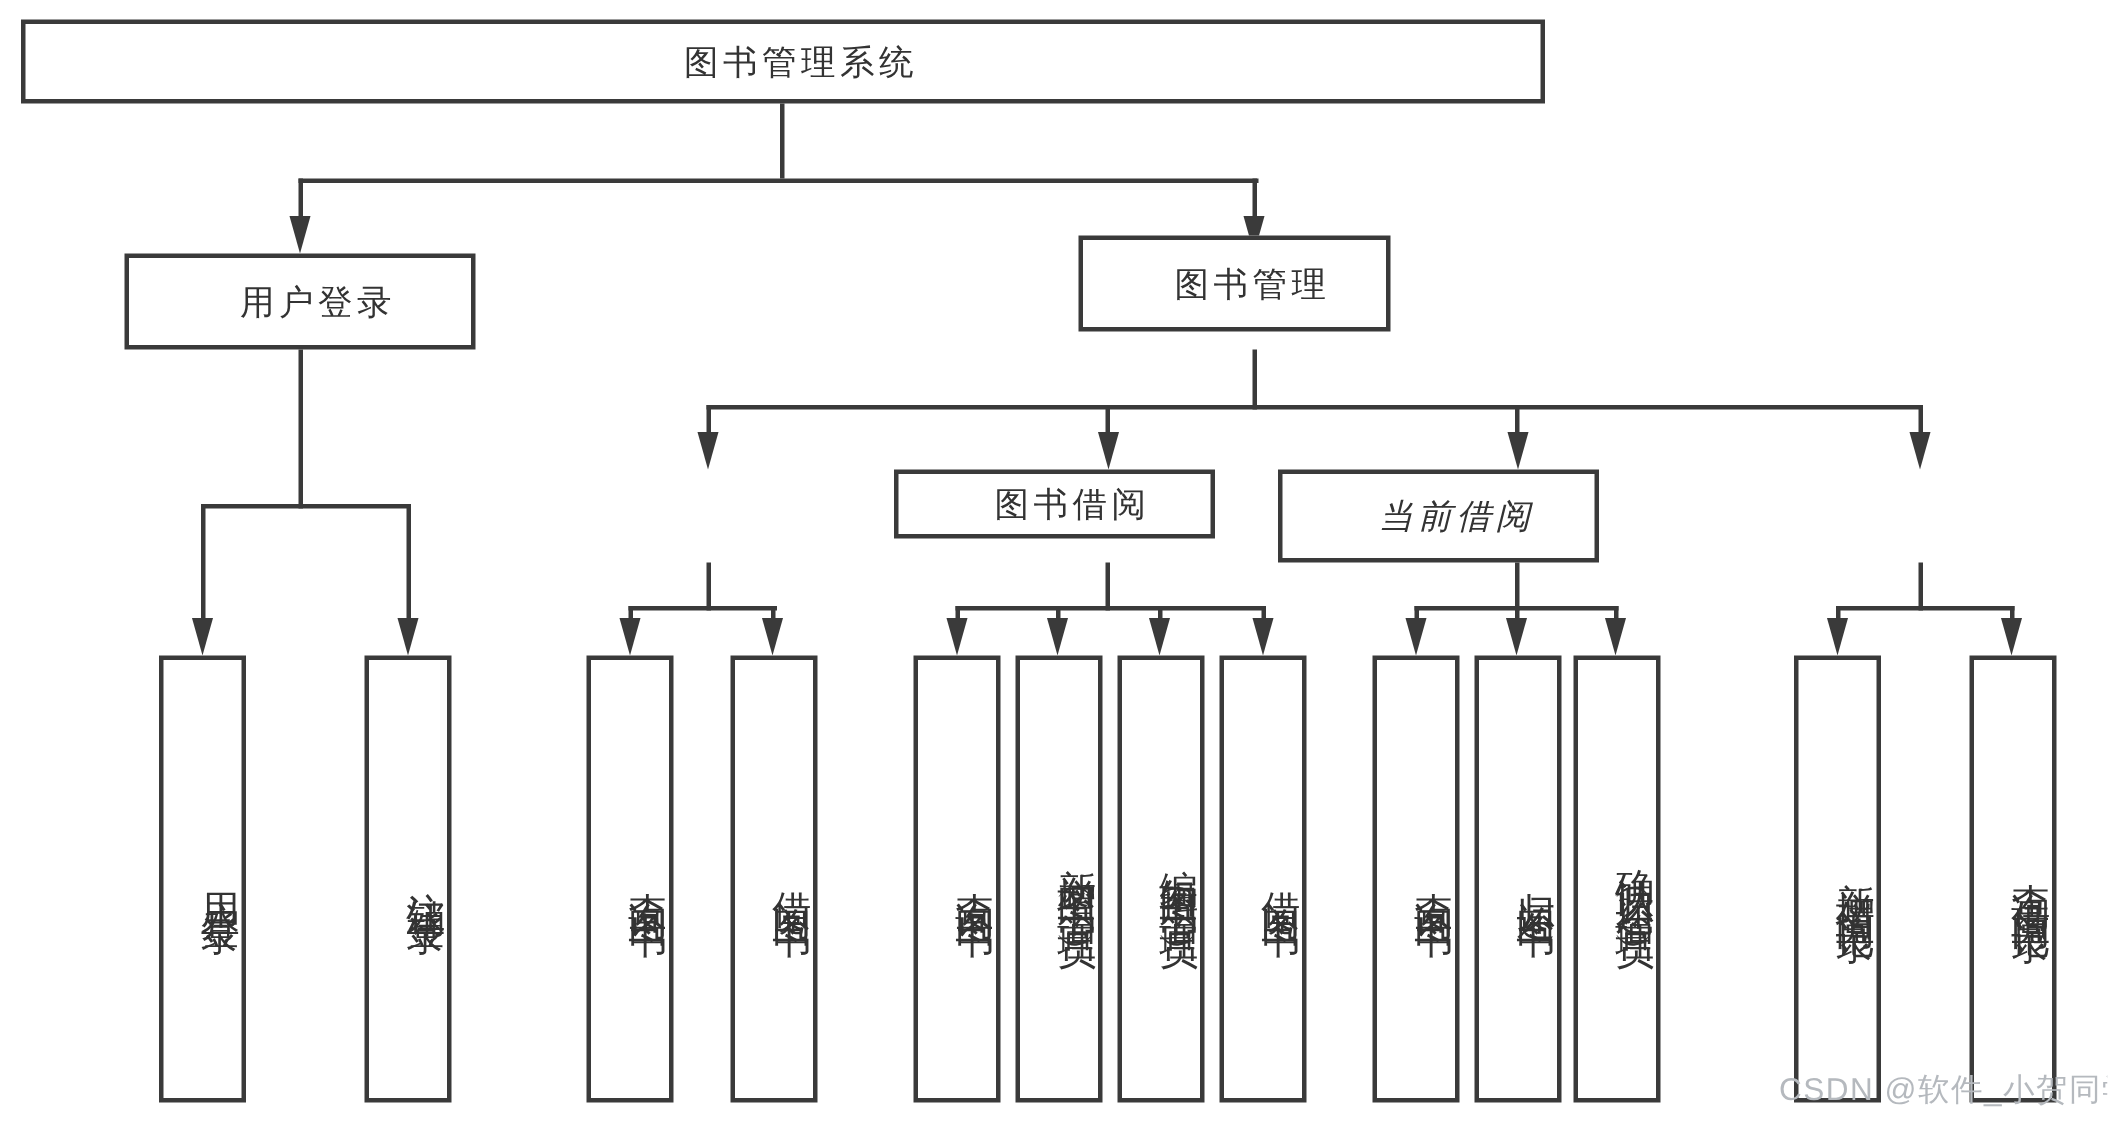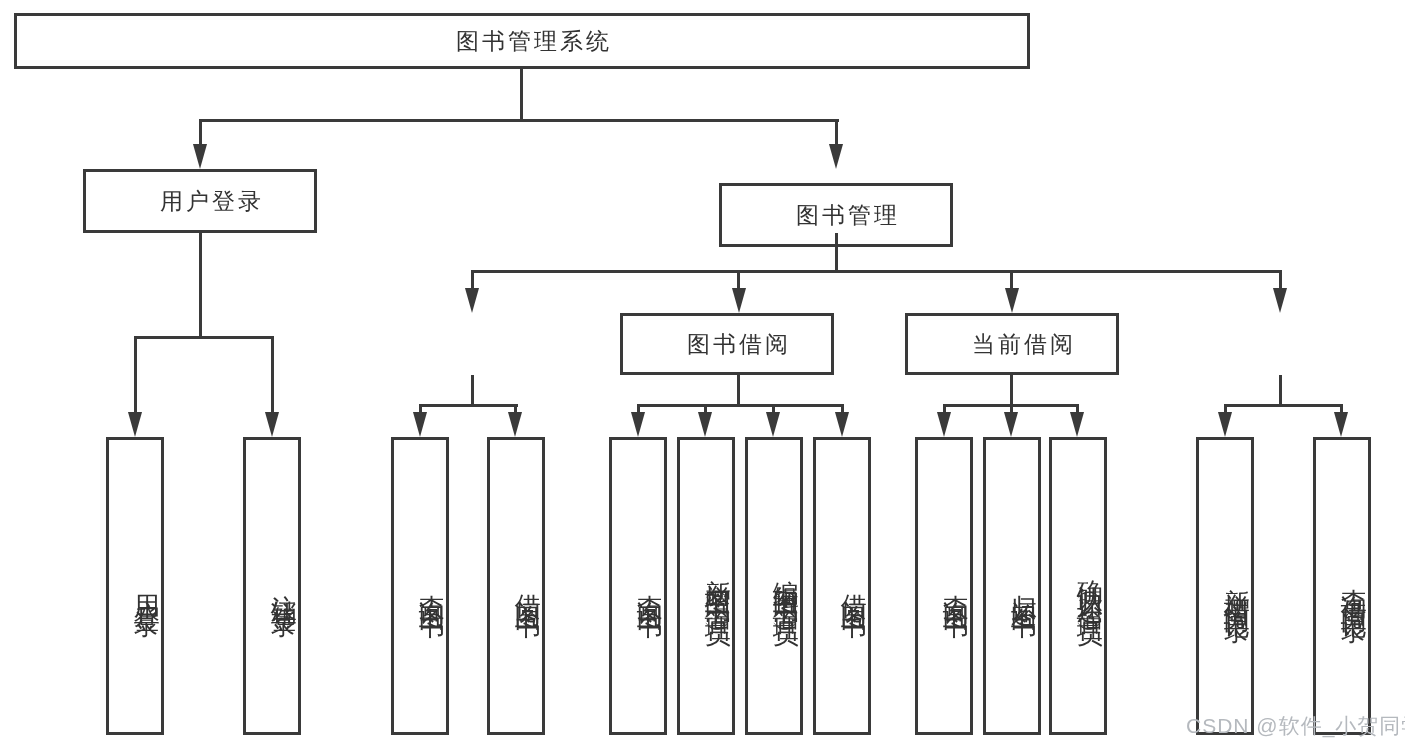--- a/index.html
+++ b/index.html
@@ -68,21 +68,21 @@
   <div class="vline" style="left:520px;top:69px;height:50px;"></div>
   <div class="hline" style="left:199px;top:119px;width:640px;"></div>
   <div class="stem" style="left:199px;top:119px;height:27px;"></div>
   <div class="arrowhead" style="left:193px;top:144px;"></div>
   <div class="stem" style="left:835px;top:119px;height:27px;"></div>
   <div class="arrowhead" style="left:829px;top:144px;"></div>
 
   <div class="box" style="left:83px;top:169px;width:234px;height:64px;">
     <span class="h-label">用户登录</span>
   </div>
-  <div class="box" style="left:719px;top:183px;width:234px;height:64px;">
+  <div class="box" style="left:719px;top:157px;width:208px;height:64px;">
     <span class="h-label">图书管理</span>
   </div>
 
   <div class="vline" style="left:199px;top:233px;height:106px;"></div>
   <div class="hline" style="left:134px;top:336px;width:140px;"></div>
   <div class="stem" style="left:134px;top:336px;height:78px;"></div>
   <div class="arrowhead" style="left:128px;top:412px;"></div>
   <div class="stem" style="left:271px;top:336px;height:78px;"></div>
   <div class="arrowhead" style="left:265px;top:412px;"></div>
 
@@ -90,24 +90,24 @@
   <div class="hline" style="left:471px;top:270px;width:811px;"></div>
   <div class="stem" style="left:471px;top:270px;height:20px;"></div>
   <div class="arrowhead" style="left:465px;top:288px;"></div>
   <div class="stem" style="left:737px;top:270px;height:20px;"></div>
   <div class="arrowhead" style="left:732px;top:288px;"></div>
   <div class="stem" style="left:1010px;top:270px;height:20px;"></div>
   <div class="arrowhead" style="left:1005px;top:288px;"></div>
   <div class="stem" style="left:1279px;top:270px;height:20px;"></div>
   <div class="arrowhead" style="left:1273px;top:288px;"></div>
 
-  <div class="box" style="left:620px;top:313px;width:214px;height:62px;">
+  <div class="box" style="left:596px;top:313px;width:214px;height:46px;">
     <span class="h-label">图书借阅</span>
   </div>
-  <div class="box" style="left:905px;top:313px;width:214px;height:62px;">
+  <div class="box" style="left:852px;top:313px;width:214px;height:62px;font-style:italic;">
     <span class="h-label">当前借阅</span>
   </div>
 
   <div class="vline" style="left:471px;top:375px;height:32px;"></div>
   <div class="hline" style="left:419px;top:404px;width:99px;"></div>
   <div class="stem" style="left:419px;top:404px;height:10px;"></div>
   <div class="arrowhead" style="left:413px;top:412px;"></div>
   <div class="stem" style="left:514px;top:404px;height:10px;"></div>
   <div class="arrowhead" style="left:508px;top:412px;"></div>
 

